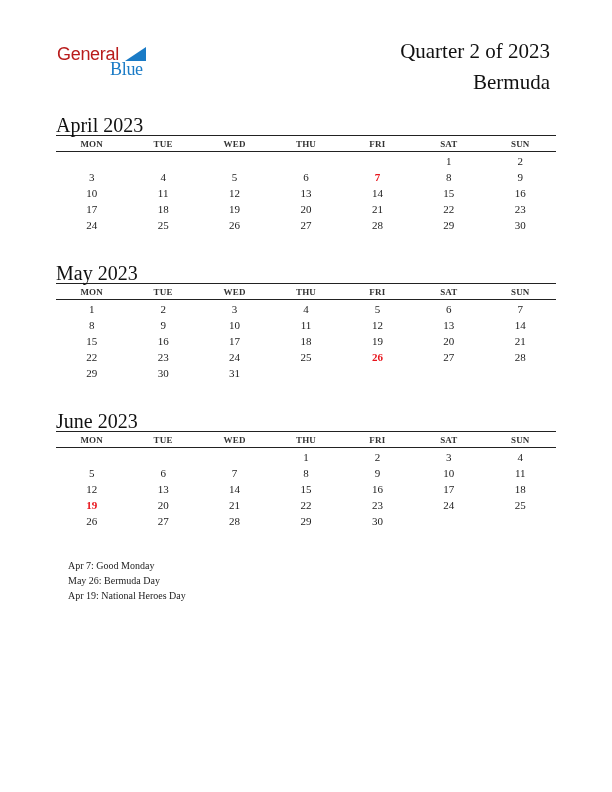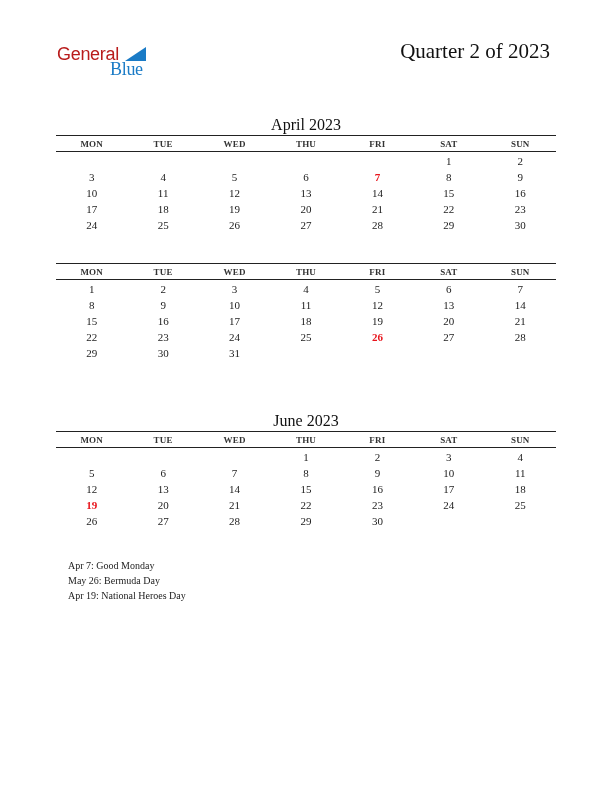--- a/index.html
+++ b/index.html
@@ -3,40 +3,41 @@
 <meta charset="utf-8">
 <style>
   html, body { margin: 0; padding: 0; background: #ffffff; }
   body { width: 612px; height: 792px; position: relative; overflow: hidden; font-family: "DejaVu Serif", "Liberation Serif", serif; color: #222; }
   .logo { position: absolute; left: 57px; top: 42px; width: 100px; height: 40px; }
   .logo .general { position: absolute; left: 0; top: 2px; font-family: "Liberation Sans", "DejaVu Sans", sans-serif; font-size: 18px; color: #b91c1c; letter-spacing: -0.3px; }
   .logo .blue { position: absolute; left: 53px; top: 17px; font-family: Liberation Serif, serif; font-size: 18px; color: #1a7bc6; letter-spacing: -0.3px; text-align: right; }
   .logo .tri-fix { position: absolute; left: 68px; top: 5px; width: 0; height: 0; border-right: 21px solid transparent; border-bottom: 14px solid #1a7bc6; transform: scaleX(-1); }
   .title { position: absolute; right: 62px; top: 36px; text-align: right; font-family: "Liberation Serif", "DejaVu Serif", serif; font-size: 21px; line-height: 31px; color: #111; }
   .month { position: absolute; left: 56px; width: 500px; font-family: "Liberation Serif", "DejaVu Serif", serif; }
-  .month-title { text-align: center; font-size: 16px; height: 20px; line-height: 20px; color: #111; }
+  .month-title { font-size: 20px; height: 20px; line-height: 20px; color: #111; }
   .rule { height: 1px; background: #222; }
   .grid { display: grid; grid-template-columns: repeat(7, 1fr); }
   .dow { text-align: center; font-size: 9px; height: 15px; line-height: 16px; color: #333; letter-spacing: 0.2px; font-weight: bold; }
   .day { text-align: center; font-size: 11px; height: 16px; line-height: 16px; color: #222; }
   .day.holiday { color: #e8141c; font-weight: bold; }
   .days { padding-top: 1px; }
   .notes { position: absolute; left: 68px; top: 558px; font-family: "Liberation Serif", "DejaVu Serif", serif; font-size: 10px; line-height: 15px; color: #222; }
 </style>
 </head>
 <body>
 
 <div class="logo">
   <span class="general">General</span>
   <span class="tri-fix"></span>
   <span class="blue">Blue</span>
 </div>
 
 <div class="title">
   <div>Quarter 2 of 2023</div>
+  <div>Bermuda</div>
 </div>
 
 <div class="month" style="top:115px;">
     <div class="month-title">April 2023</div>
     <div class="rule"></div>
     <div class="grid">
       <div class="dow">MON</div>
       <div class="dow">TUE</div>
       <div class="dow">WED</div>
       <div class="dow">THU</div>
@@ -77,20 +78,21 @@
       <div class="day">24</div>
       <div class="day">25</div>
       <div class="day">26</div>
       <div class="day">27</div>
       <div class="day">28</div>
       <div class="day">29</div>
       <div class="day">30</div>
     </div>
   </div>
 <div class="month" style="top:263px;">
+    <div class="month-title">May 2023</div>
     <div class="rule"></div>
     <div class="grid">
       <div class="dow">MON</div>
       <div class="dow">TUE</div>
       <div class="dow">WED</div>
       <div class="dow">THU</div>
       <div class="dow">FRI</div>
       <div class="dow">SAT</div>
       <div class="dow">SUN</div>
     </div>

